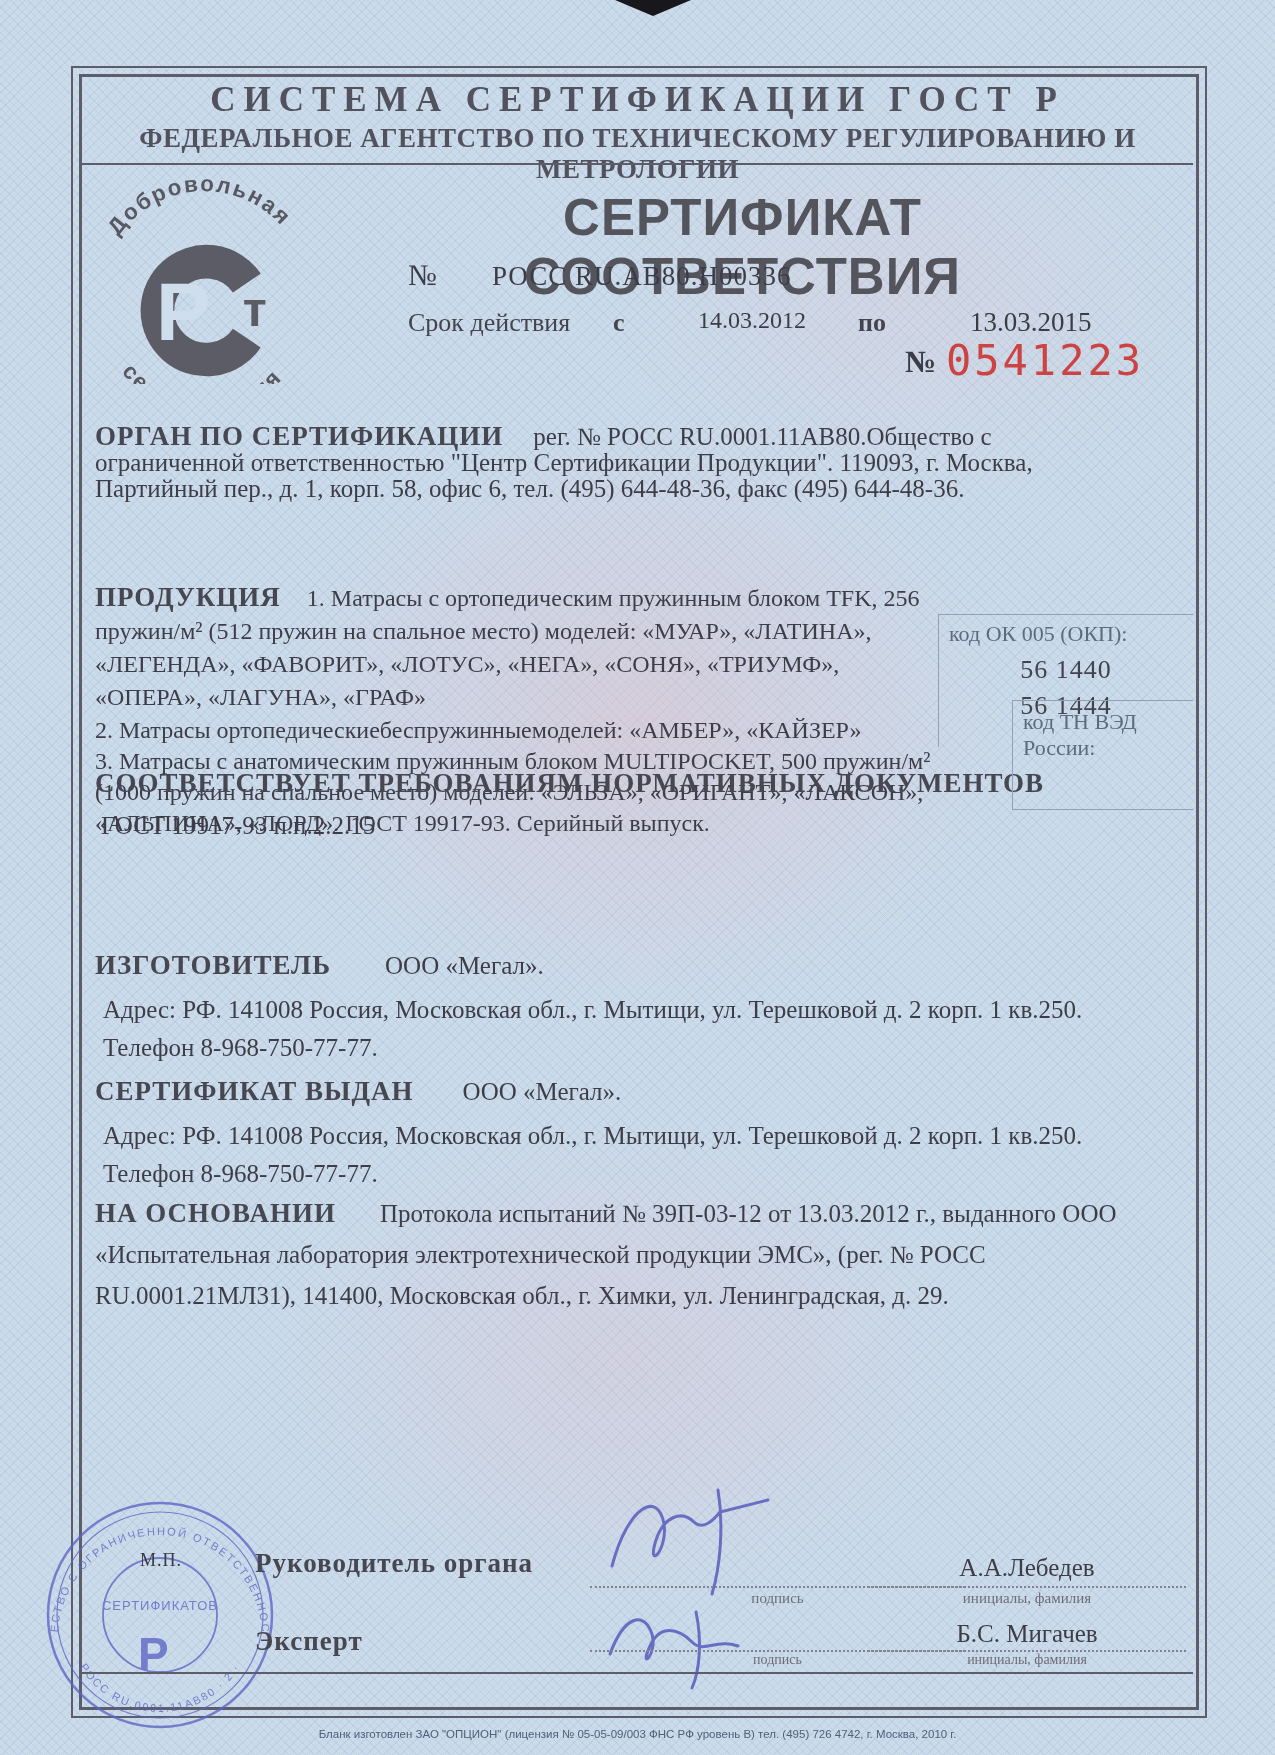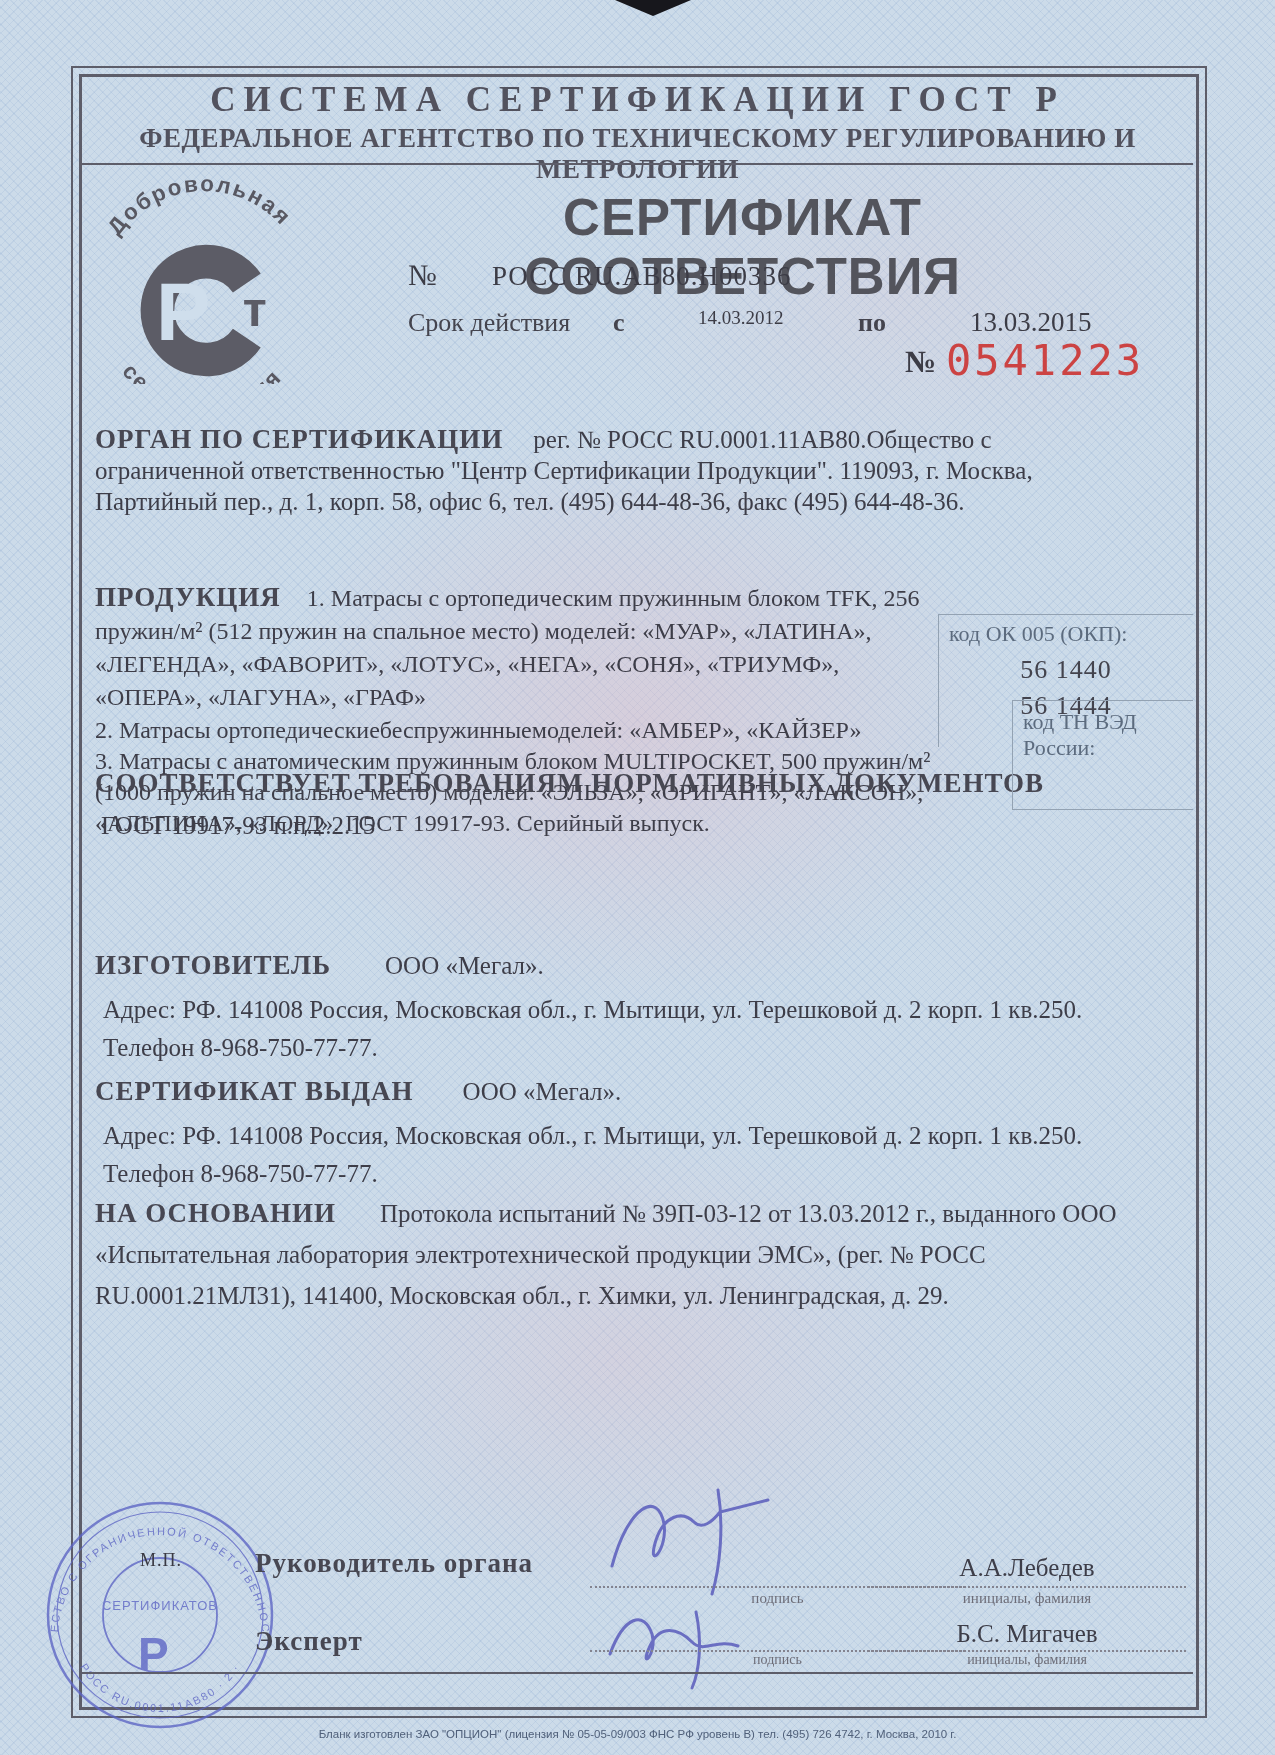--- a/index.html
+++ b/index.html
@@ -25,21 +25,21 @@
   .hdr1{font-size:35px;font-weight:bold;letter-spacing:8px;color:#52525e;}
   .hdr2{font-size:27px;font-weight:bold;letter-spacing:0.5px;color:#52525e;}
   .doc-title{font-size:51px;font-weight:bold;letter-spacing:1px;color:#53545c;}
   .sec-h{font-weight:bold;font-size:27px;letter-spacing:1px;color:#474752;}
   .body-t{font-size:24px;color:#3d3d48;}
   .lbl-box{font-size:22px;color:#5c6b7e;}
   .code-v{font-size:26px;color:#43434d;letter-spacing:1px;}
   .tiny{font-size:15px;color:#6d6d78;}
   .sigline{border-bottom:2px dotted #83838f;}
   .red-no{font-size:42px;letter-spacing:3px;color:#cc4343;}
-  .para{line-height:28px;}
+  .para{line-height:23px;}
   .scan-tri{position:absolute;left:615px;top:0;width:0;height:0;
     border-left:38px solid transparent;border-right:38px solid transparent;border-top:16px solid #17171c;}
 </style>
 </head>
 <body>
 
 <div id="page">
 
   <div class="scan-tri"></div>
 
@@ -69,21 +69,21 @@
     </g>
   </svg>
 
   <div class="abs doc-title sans center" style="left:345px;top:188px;width:795px;">СЕРТИФИКАТ СООТВЕТСТВИЯ</div>
 
   <div class="abs" style="left:408px;top:258px;font-size:30px;color:#3c3c46;">№</div>
   <div class="abs" style="left:492px;top:261px;font-size:27px;letter-spacing:1px;color:#3c3c46;">РОСС RU.АВ80.Н00336</div>
 
   <div class="abs" style="left:408px;top:308px;font-size:26px;font-weight:normal;color:#44444e;">Срок действия</div>
   <div class="abs" style="left:613px;top:308px;font-size:26px;font-weight:bold;color:#44444e;">с</div>
-  <div class="abs" style="left:698px;top:307px;font-size:19px;color:#3c3c46;">14.03.2012</div>
+  <div class="abs" style="left:698px;top:307px;font-size:24px;color:#3c3c46;">14.03.2012</div>
   <div class="abs" style="left:858px;top:308px;font-size:26px;font-weight:bold;color:#44444e;">по</div>
   <div class="abs" style="left:970px;top:307px;font-size:27px;color:#3c3c46;">13.03.2015</div>
 
   <div class="abs" style="left:905px;top:344px;font-size:31px;font-weight:bold;color:#3c3c46;">№</div>
   <div class="abs red-no mono" style="left:946px;top:336px;">0541223</div>
 
   <div class="abs para" style="left:95px;top:425px;width:1018px;">
     <span class="sec-h" style="margin-right:30px;">ОРГАН ПО СЕРТИФИКАЦИИ</span><span class="body-t" style="font-size:25px;">рег. № РОСС RU.0001.11АВ80.Общество с ограниченной ответственностью "Центр Сертификации Продукции". 119093, г. Москва, Партийный пер., д. 1, корп. 58, офис 6, тел. (495) 644-48-36, факс (495) 644-48-36.</span>
   </div>
 

